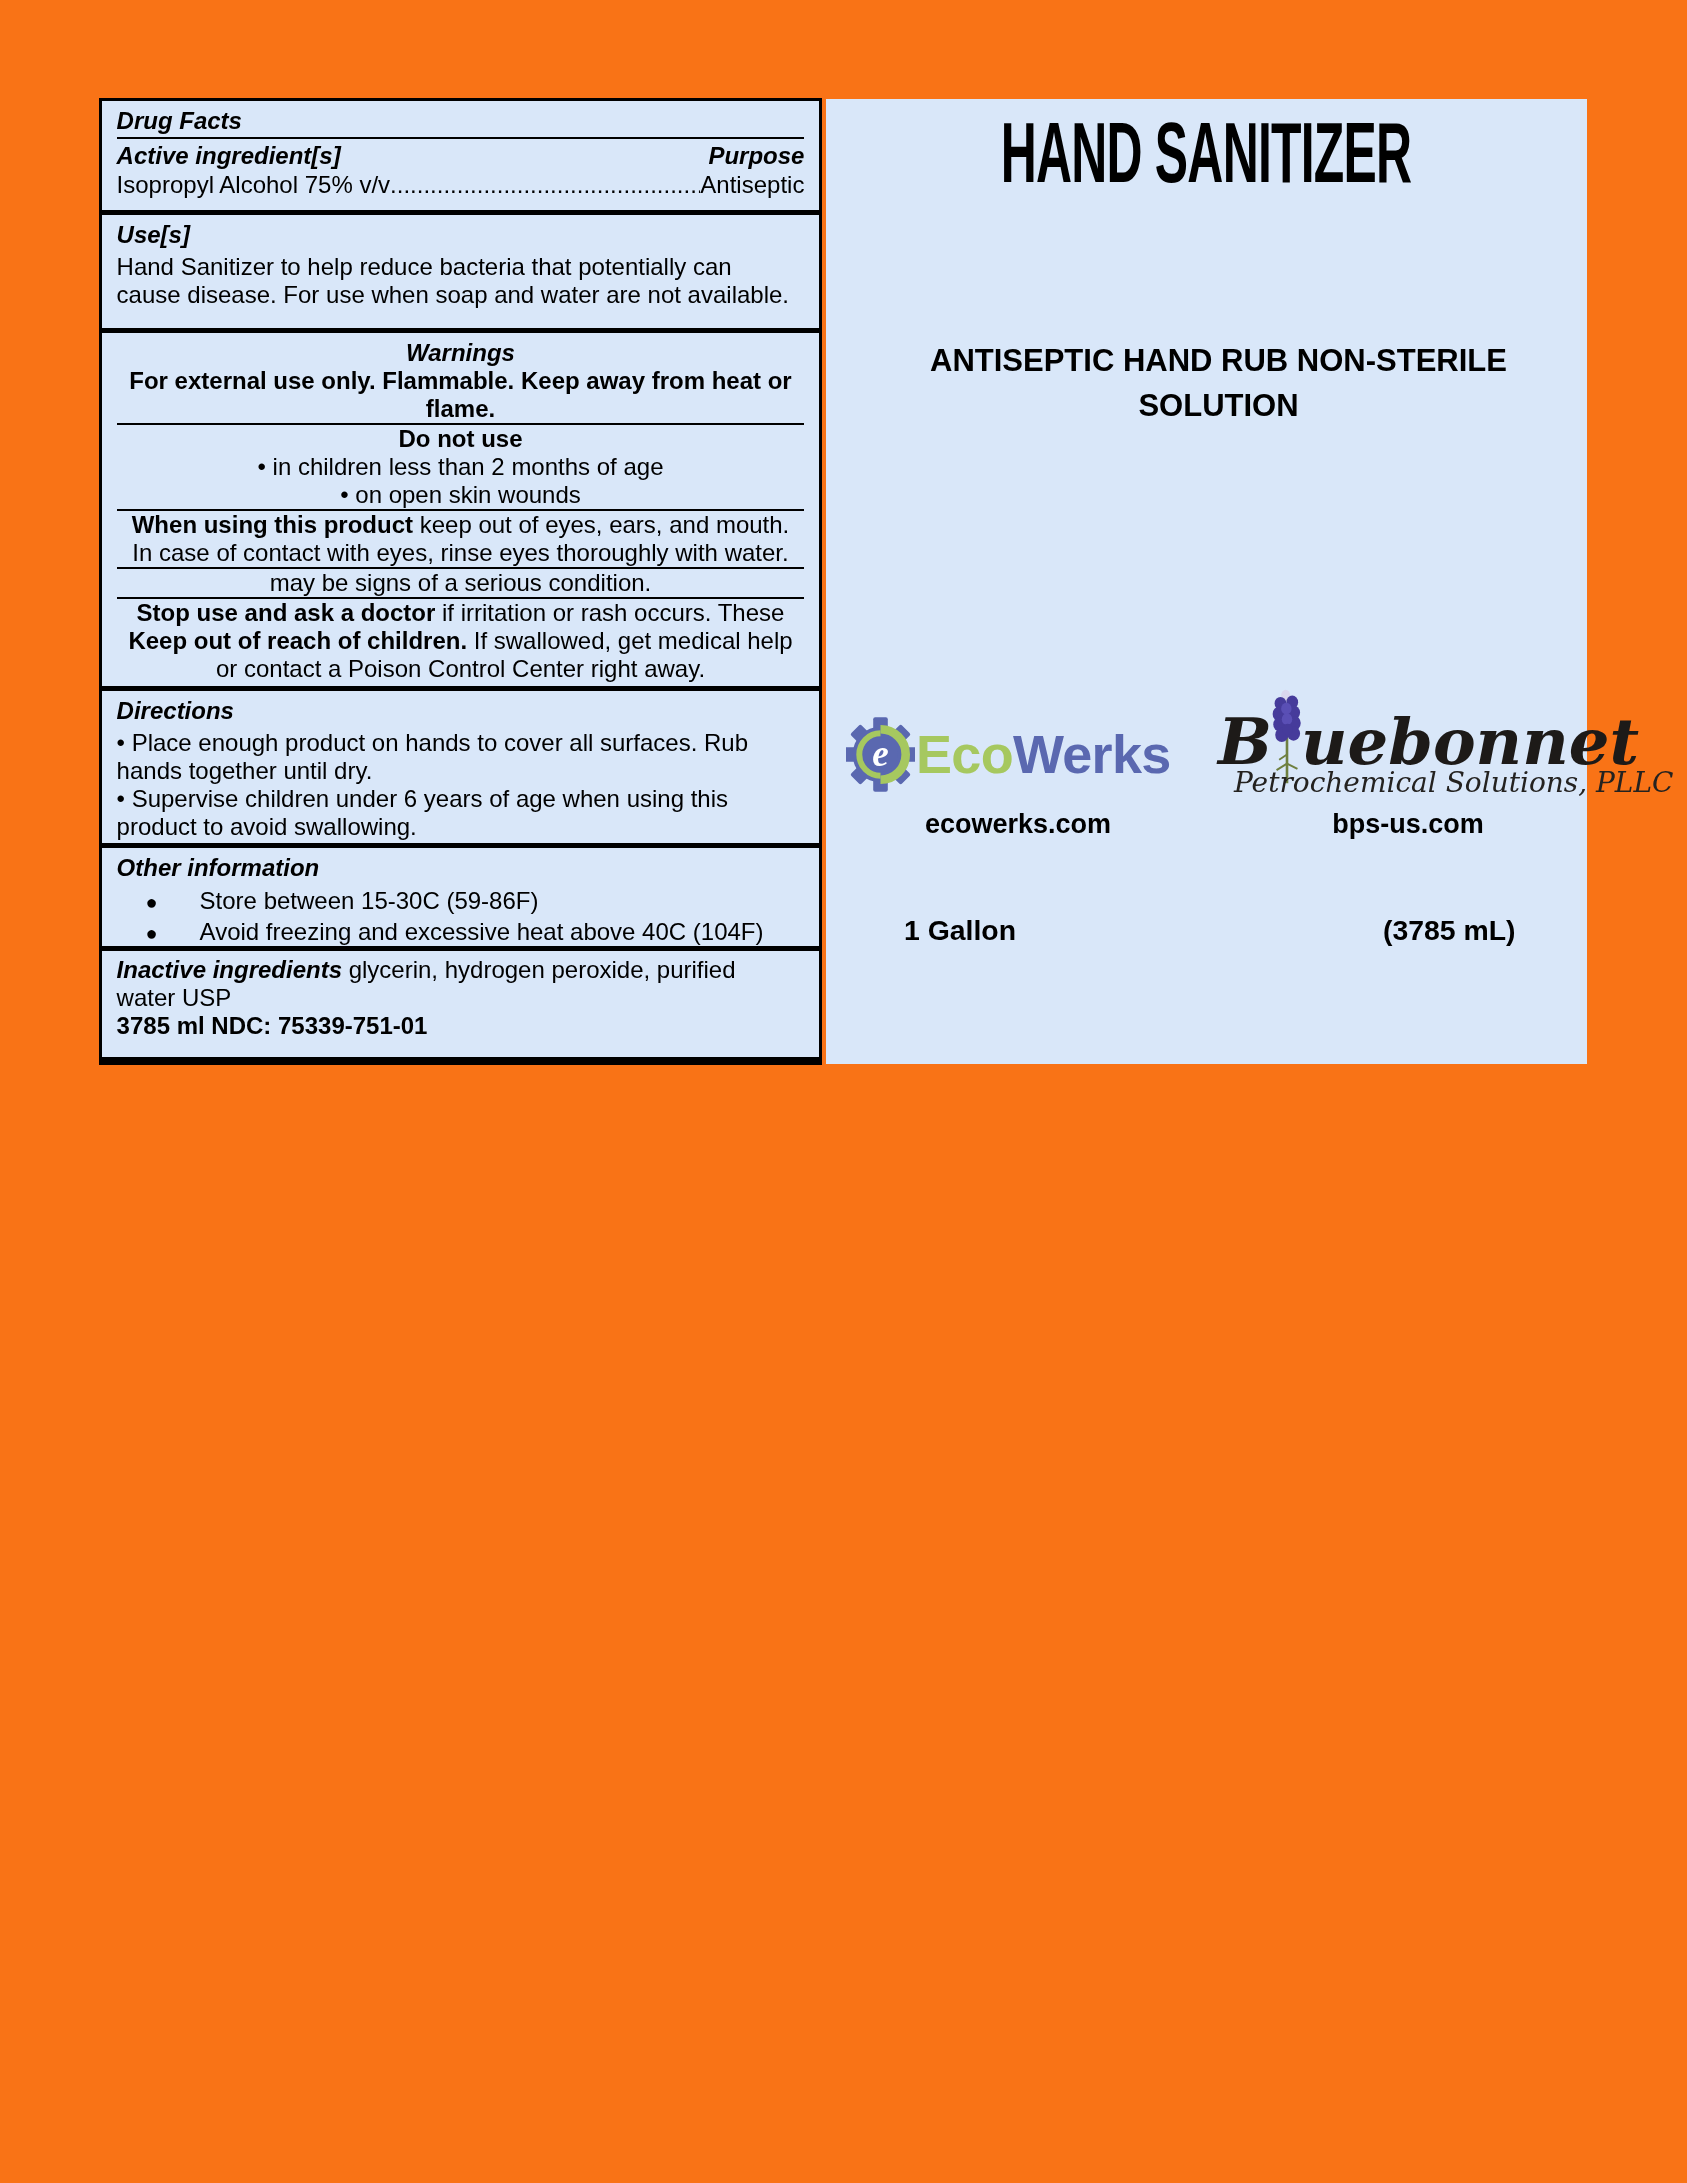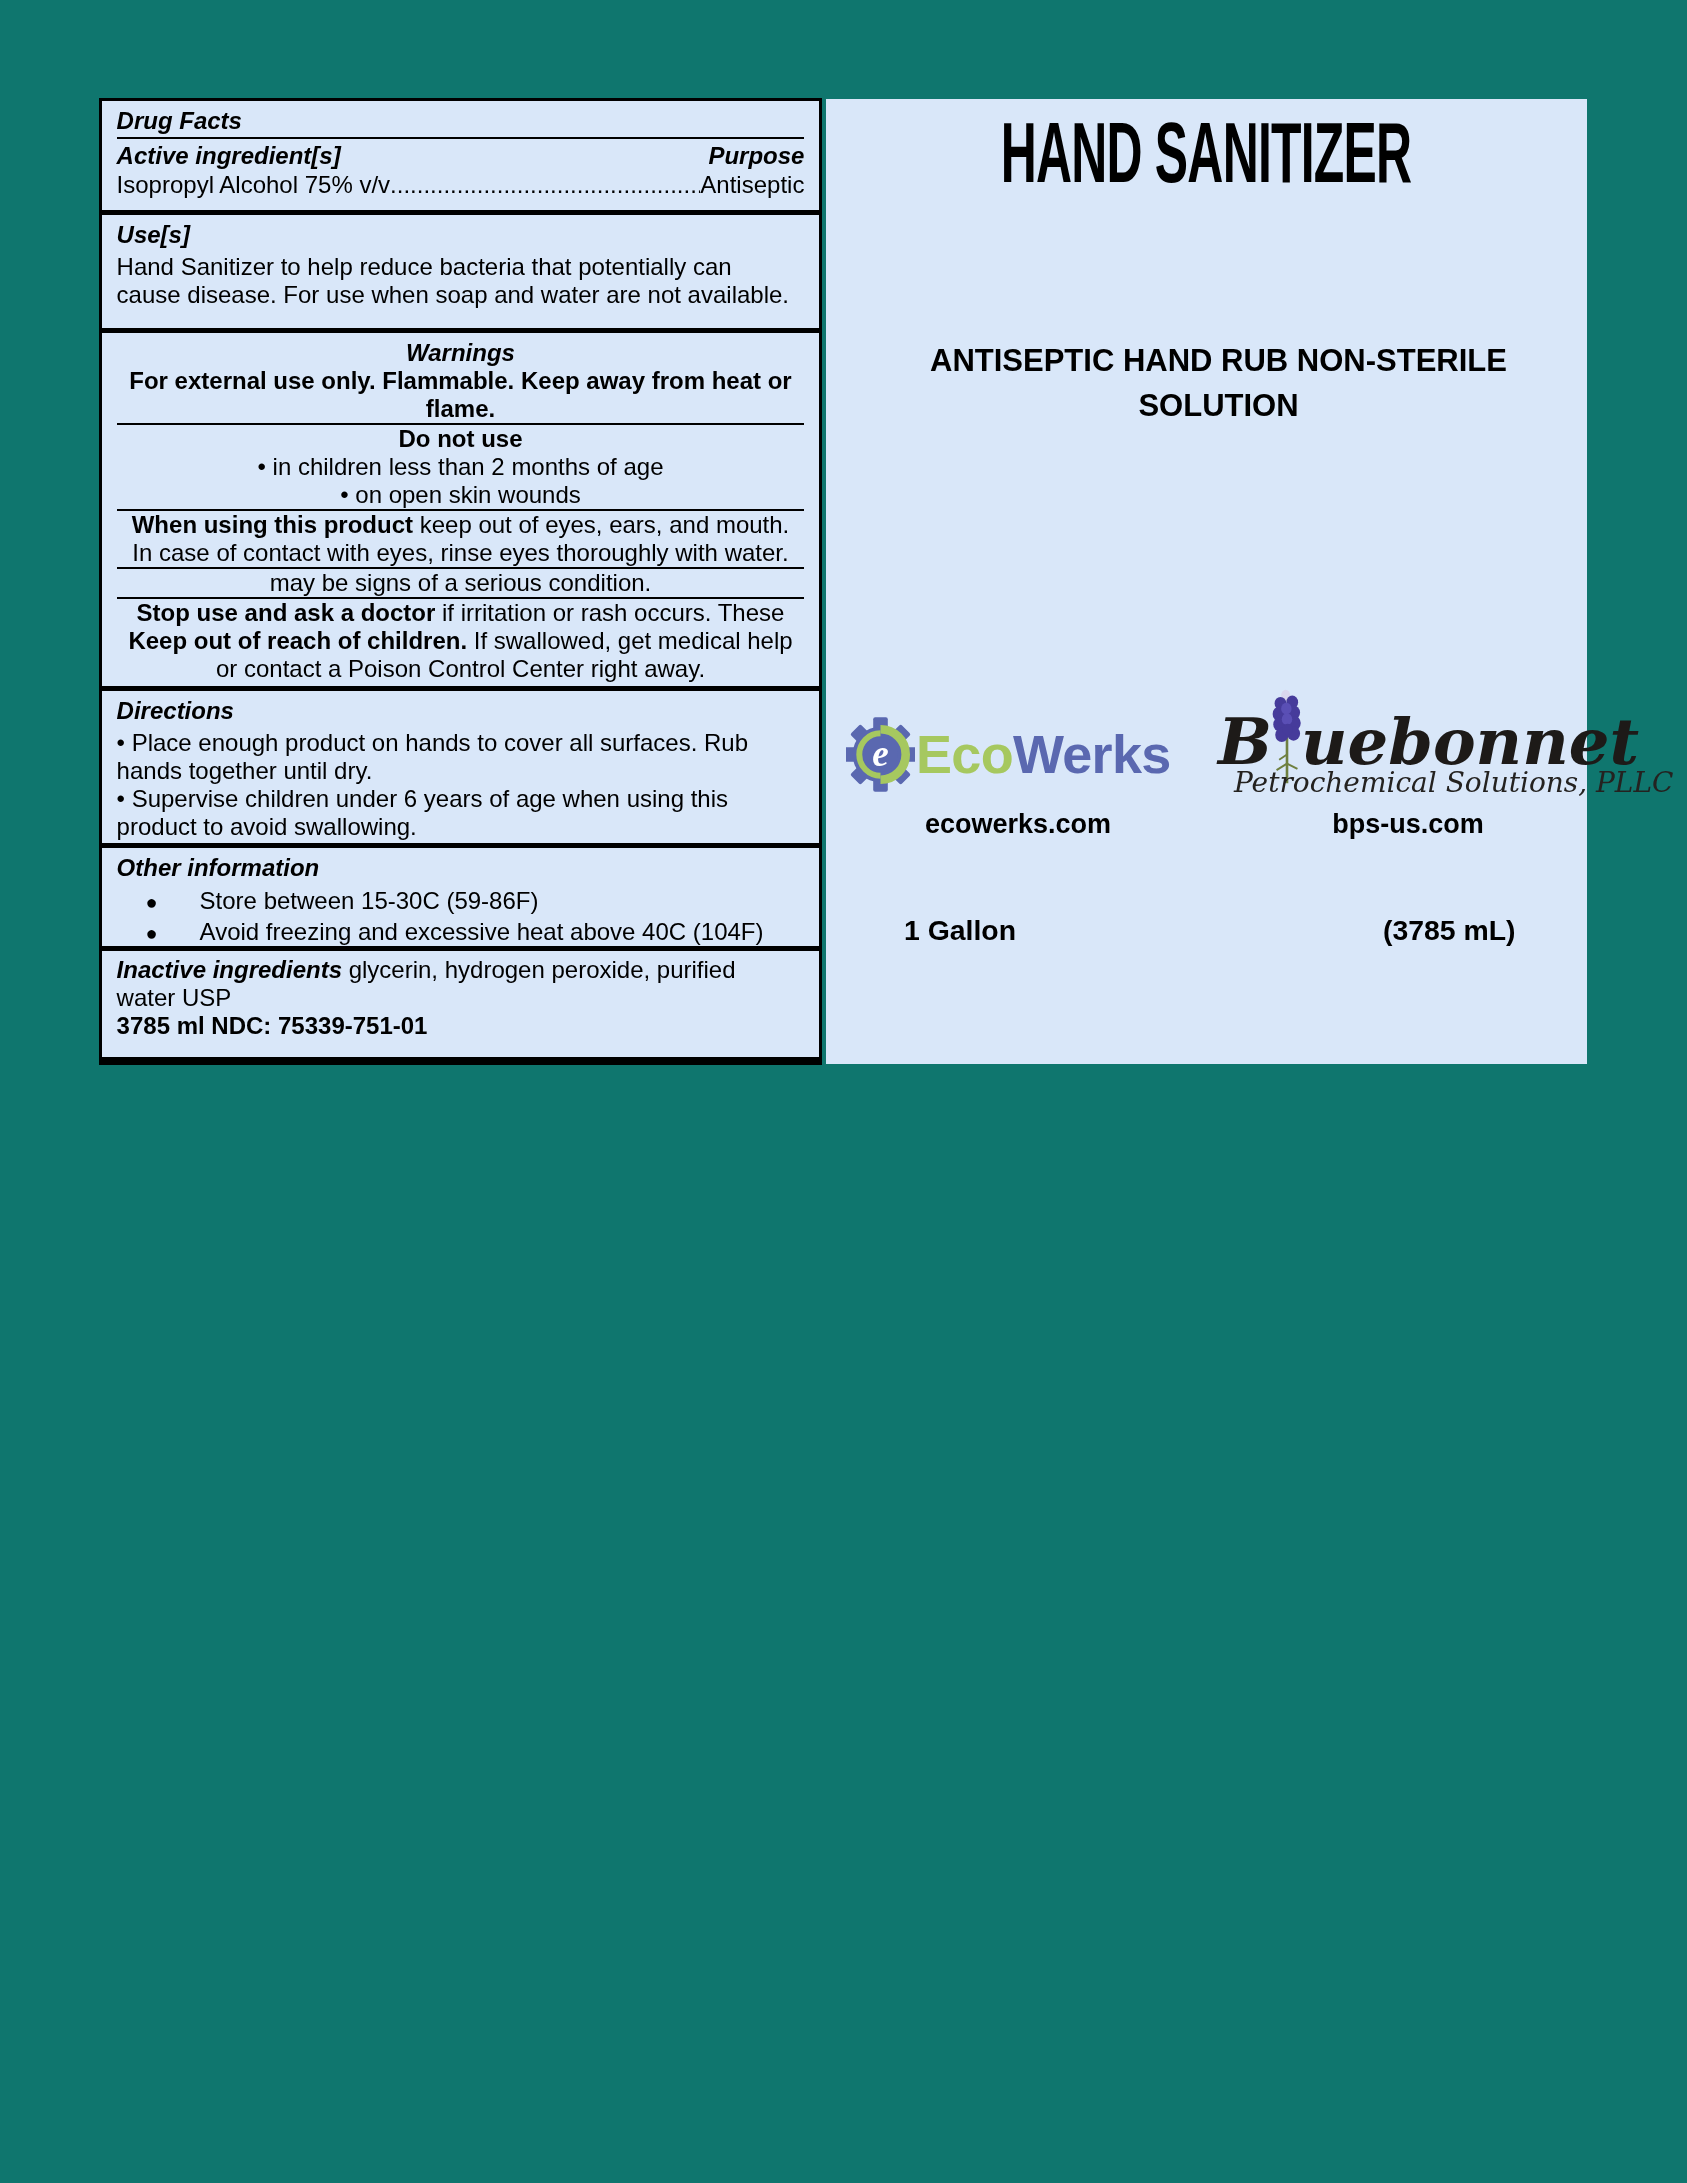--- a/index.html
+++ b/index.html
@@ -1,16 +1,16 @@
 <!DOCTYPE html>
 <html style="font-size:10.6px"><head>
 <meta charset="utf-8">
 <style>
   html,body{margin:0;padding:0;background:#ffffff;}
-  .sheet{position:relative;width:1687px;height:2183px;background:#0f766e;
+  .sheet{position:relative;width:1687px;height:2183px;background:#f97316;
          font-family:"Liberation Sans",sans-serif;color:#000;}
 
   
   .dfbox{position:absolute;left:99px;top:98px;width:723px;height:967px;
          background:#d9e7f9;border:3.3px solid #000;border-bottom-width:8.6px;
          box-sizing:border-box;}
   .sec{box-sizing:border-box;padding:5.3px 14.6px 0 14.6px;overflow:hidden;}
   .sec + .sec{border-top:5.3px solid #000;}
   .s1{height:109px;}
   .s2{height:118px;}

